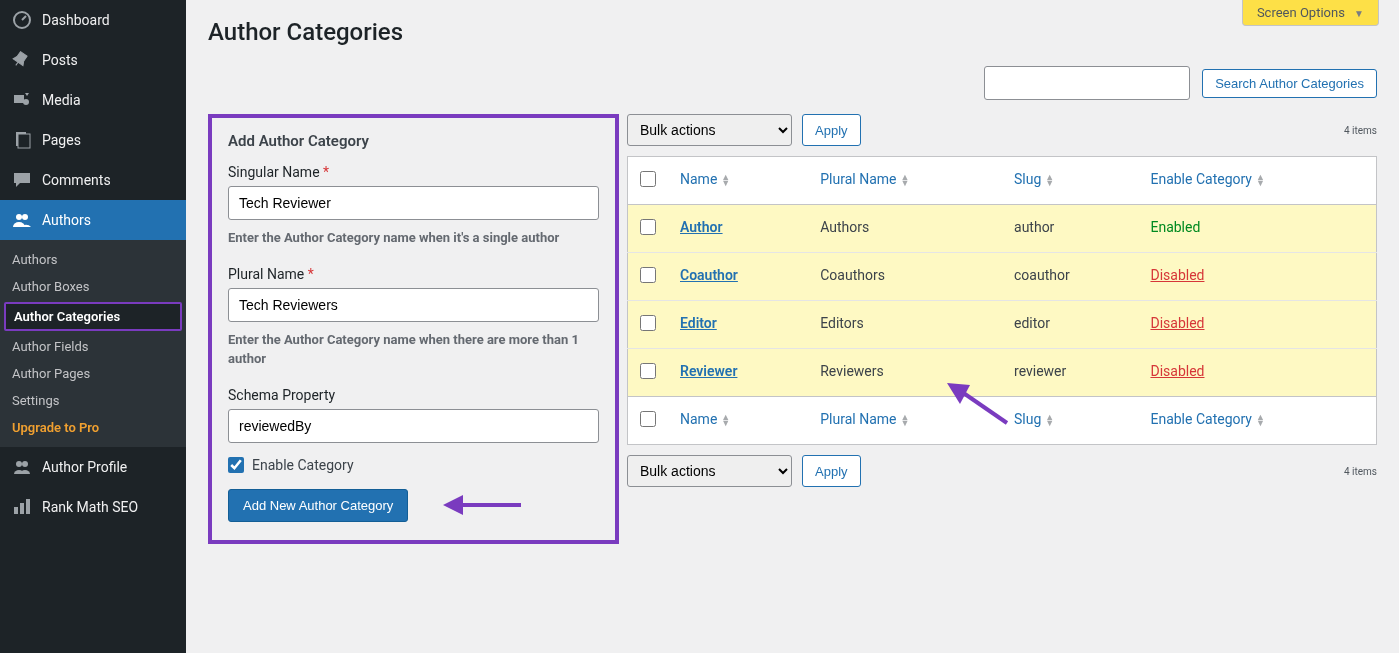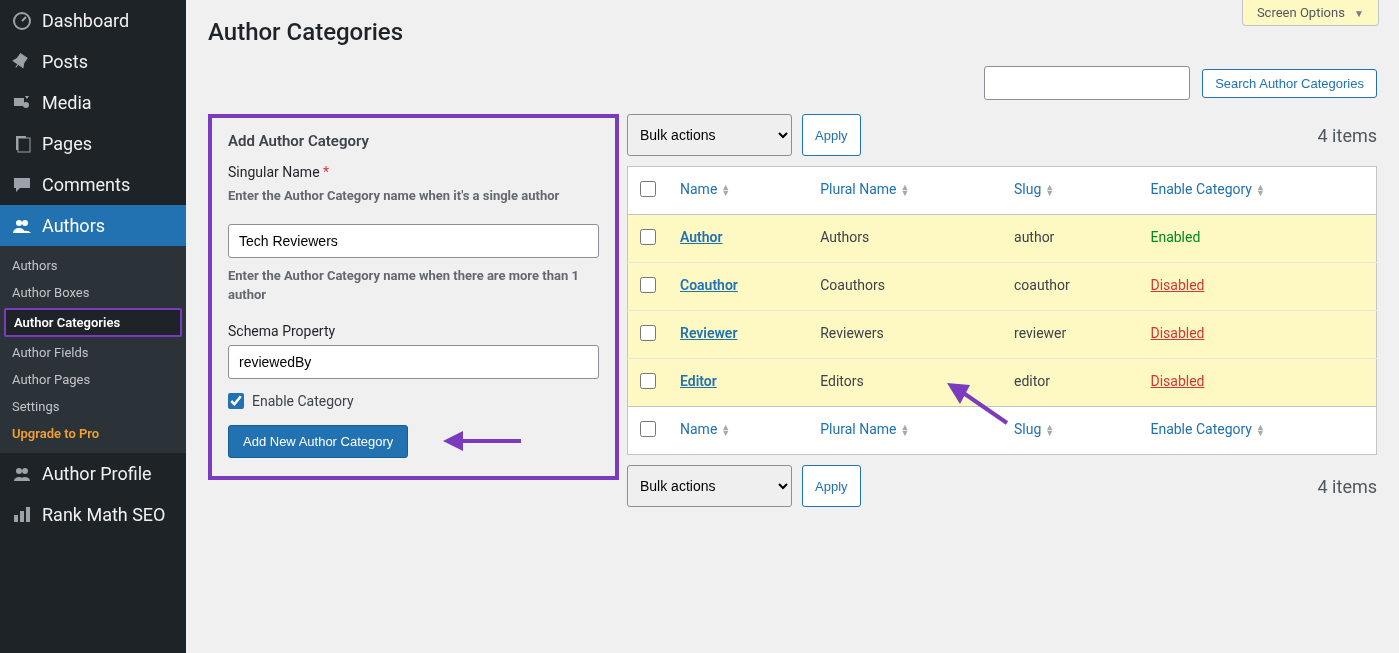--- a/index.html
+++ b/index.html
@@ -18,37 +18,37 @@
   background: #1d2327;
   color: #f0f0f1;
   flex-shrink: 0;
 }
 .menu-item {
   display: flex;
   align-items: center;
   padding: 10px 10px 10px 12px;
   color: #f0f0f1;
   cursor: pointer;
-  font-size: 18px;
+  font-size: 14px;
 }
 .menu-item .icon { width: 20px; height: 20px; margin-right: 10px; display:flex;align-items:center;justify-content:center; }
 .menu-item.active { background: #2271b1; color: #fff; position: relative; }
 .menu-item.active::after {
   content: "";
   position: absolute; right: -8px; top: 50%; transform: translateY(-50%);
   border: 8px solid transparent; border-right-color: #f0f0f1;
 }
 .submenu { background: #2c3338; padding: 6px 0; }
 .submenu-item { padding: 6px 12px; color: #c3c4c7; font-size: 13px; cursor: pointer; }
 .submenu-item.current { color: #fff; font-weight: 600; background:#1d2327; border:2px solid #7a3bbf; margin:2px 4px; padding:5px 8px; border-radius:2px;}
 .submenu-item.upgrade { color: #f0a030; font-weight:600;}
 .main { flex: 1; padding: 0 22px 22px 22px; position: relative; }
 .screen-options {
   position: absolute; top: 0; right: 20px;
-  border: 1px solid #c3c4c7; border-top:none; background: #fef9c3;
+  border: 1px solid #c3c4c7; border-top:none; background: #fde047;
   padding: 5px 14px; font-size:13px; color:#50575e; cursor:pointer;
   border-radius: 0 0 4px 4px;
 }
 .screen-options .tri { margin-left:6px; font-size:10px; color:#787c82;}
 h1.page-title { font-size: 24px; font-weight: 500; color: #1d2327; padding: 18px 0 20px 0; }
 .top-search { display:flex; justify-content:flex-end; gap:12px; margin-bottom:14px; align-items:center;}
 .top-search input[type="search"] { width:206px; height:34px; border:1px solid #8c8f94; border-radius:3px; padding:0 8px; font-size:14px;}
 .search-btn, .apply-btn { border:1px solid #2271b1; color:#2271b1; background:#fff; padding:6px 12px; border-radius:3px; font-size:13px; cursor:pointer;}
 .cols { display:flex; gap:8px; align-items:flex-start; }
 .form-box {
@@ -59,22 +59,22 @@
 .field-label { font-size:14px; color:#1d2327; margin-bottom:6px; display:block;}
 .req { color:#d63638; }
 .text-input { width:100%; height:34px; border:1px solid #8c8f94; border-radius:3px; padding:0 10px; font-size:14px; margin-bottom:8px;}
 .help { font-size:13px; color:#646970; line-height:1.5; margin-bottom:18px;font-weight:bold;}
 .help a { color:#2271b1; text-decoration:underline; }
 .check-row { display:flex; align-items:center; gap:8px; margin:6px 0 16px 0; font-size:14px;}
 .check-row input { width:16px; height:16px; accent-color:#2271b1;}
 .primary-btn { background:#2271b1; color:#fff; border:1px solid #135e96; padding:8px 14px; border-radius:3px; font-size:13px; cursor:pointer;}
 .table-area { flex:1; }
 .tablenav { display:flex; justify-content:space-between; align-items:center; margin-bottom:10px;}
-.bulk-select { height:42px; width:165px; border:1px solid #8c8f94; border-radius:3px; padding:0 8px; font-size:14px;}
-.items-count { font-size:18px; color:#50575e;}
+.bulk-select { height:32px; width:165px; border:1px solid #8c8f94; border-radius:3px; padding:0 8px; font-size:14px;}
+.items-count { font-size:10px; color:#50575e;}
 table.wp-table { width:100%; border:1px solid #c3c4c7; background:#fef9c3; border-collapse:collapse;}
 table.wp-table th, table.wp-table td { text-align:left; padding:14px 12px; font-size:14px; vertical-align:top;}
 table.wp-table thead th, table.wp-table tfoot th { font-weight:400; color:#2271b1; border-bottom:1px solid #c3c4c7; background:#fff;}
 table.wp-table thead th.cb, table.wp-table tfoot th.cb { width:30px; }
 table.wp-table tbody tr { border-bottom:1px solid #e5e5e5;margin-top:12px;}
 table.wp-table tbody tr:last-child{border-bottom:none;}
 .row-title { color:#2271b1; font-weight:600;}
 .enabled { color:#008a20; }
 .disabled { color:#d63638;text-decoration:underline; }
 .sort-ind { display:inline-flex; flex-direction:column; margin-left:4px; line-height:6px; font-size:9px; color:#a7aaad; vertical-align:middle;}
@@ -185,22 +185,24 @@
     <input type="search" style="">
     <button class="search-btn">Search Author Categories</button>
   </div>
 
   <div class="cols">
 
     <div class="form-box">
       <h2>Add Author Category</h2>
 
       <label class="field-label"><span>Singular Name</span> <span class="req">*</span></label>
+      <input class="text-input" type="text" value="Tech Reviewer" style="">
       <p class="help">Enter the Author Category name when it's a single author</p>
 
+      <label class="field-label"><span>Plural Name</span> <span class="req">*</span></label>
       <input class="text-input" type="text" value="Tech Reviewers" style="">
       <p class="help">Enter the Author Category name when there are more than 1 author</p>
 
       <label class="field-label">Schema Property</label>
       <input class="text-input" type="text" value="reviewedBy" style="">
 
       <div class="check-row">
         <input type="checkbox" checked="" style="">
         <span>Enable Category</span>
       </div>
@@ -243,30 +245,30 @@
             </tr>
             <tr>
     <td><input type="checkbox" class="tbl-cb" style=""></td>
     <td><a href="#" class="row-title">Coauthor</a></td>
     <td>Coauthors</td>
     <td>coauthor</td>
     <td class="disabled">Disabled</td>
             </tr>
             <tr>
     <td><input type="checkbox" class="tbl-cb" style=""></td>
+    <td><a href="#" class="row-title">Editor</a></td>
+    <td>Editors</td>
+    <td>editor</td>
+    <td class="disabled">Disabled</td>
+            </tr>
+            <tr>
+    <td><input type="checkbox" class="tbl-cb" style=""></td>
     <td><a href="#" class="row-title">Reviewer</a></td>
     <td>Reviewers</td>
     <td>reviewer</td>
-    <td class="disabled">Disabled</td>
-            </tr>
-            <tr>
-    <td><input type="checkbox" class="tbl-cb" style=""></td>
-    <td><a href="#" class="row-title">Editor</a></td>
-    <td>Editors</td>
-    <td>editor</td>
     <td class="disabled">Disabled</td>
             </tr>
           </tbody>
         <tfoot>
           <tr>
             <th class="cb"><input type="checkbox" class="tbl-cb" style=""></th>
             <th><span>Name</span><span class="sort-ind">▲<br>▼</span></th>
             <th><span>Plural Name</span><span class="sort-ind">▲<br>▼</span></th>
             <th><span>Slug</span><span class="sort-ind">▲<br>▼</span></th>
             <th><span>Enable Category</span><span class="sort-ind">▲<br>▼</span></th>

